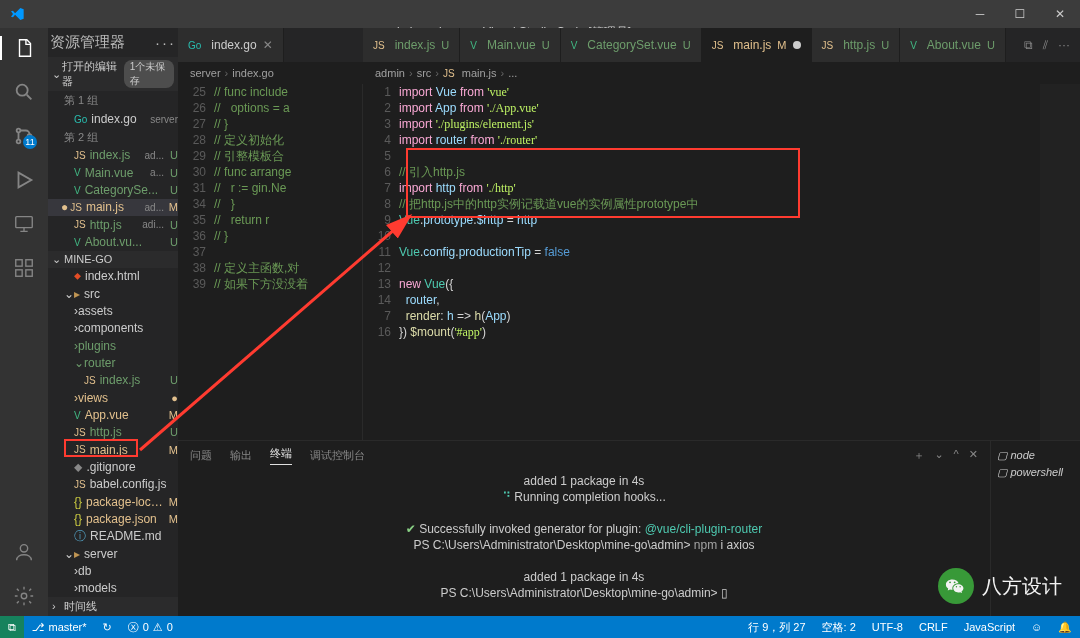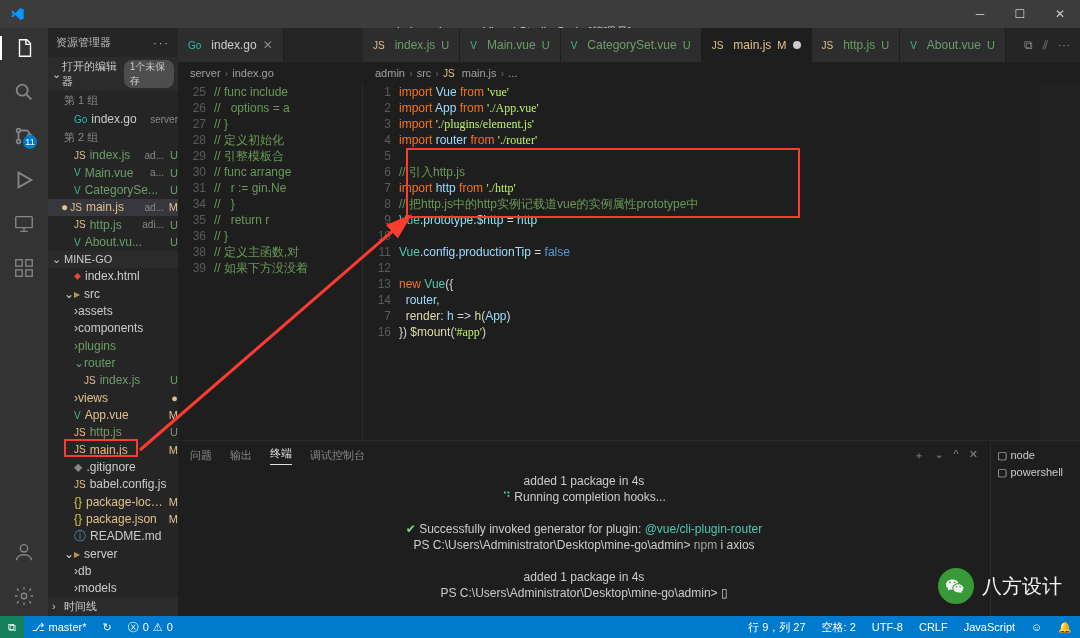--- a/index.html
+++ b/index.html
@@ -12,21 +12,21 @@
   .title-text .dot { display:inline-block; width:8px; height:8px; border-radius:50%; background:#fff; margin-right:6px; vertical-align:middle; }
   .win-ctrl { display:flex; }
   .win-ctrl div { width:40px; height:28px; display:flex; align-items:center; justify-content:center; }
   .main { display:flex; height:calc(100% - 28px - 22px); }
   .activity-bar { width:48px; background:#333333; display:flex; flex-direction:column; justify-content:space-between; padding:8px 0; }
   .activity-bar .top, .activity-bar .bottom { display:flex; flex-direction:column; align-items:center; gap:20px; }
   .ab-icon { width:24px; height:24px; display:flex; align-items:center; justify-content:center; color:#858585; cursor:pointer; }
   .ab-icon.active { color:#fff; }
   .ab-badge { position:absolute; width:14px; height:14px; background:#007acc; color:#fff; border-radius:50%; font-size:9px; display:flex; align-items:center; justify-content:center; margin-left:12px; margin-top:12px; }
   .sidebar { width:130px; background:#252526; display:flex; flex-direction:column; }
-  .sb-header { height:34px; display:flex; align-items:center; justify-content:space-between; padding:0 8px; color:#bbbbbb; font-size:11px; }
+  .sb-header { height:34px; display:flex; align-items:center; justify-content:space-between; padding:0 2px; color:#bbbbbb; font-size:15px; }
   .sb-header .dots { letter-spacing:2px; }
   .sb-section-hdr { display:flex; align-items:center; padding:2px 4px; font-size:11px; background:rgba(255,255,255,0.03); }
   .sb-section-hdr .chev { width:12px; display:inline-block; }
   .sb-badge { background:#4d4d4d; color:#ccc; border-radius:8px; padding:0 6px; font-size:10px; margin-left:6px; }
   .sb-group-label { color:#888; font-size:11px; padding:2px 0 2px 16px; }
   .tree-row { display:flex; align-items:center; height:20px; padding-left:16px; font-size:12px; white-space:nowrap; overflow:hidden; }
   .tree-row.indent1 { padding-left:26px; }
   .tree-row.indent2 { padding-left:36px; }
   .tree-row .fname { flex:1; overflow:hidden; text-overflow:ellipsis; }
   .tree-row .suffix { color:#888; font-size:10px; margin-left:4px; }
@@ -53,39 +53,39 @@
   .breadcrumb .sep { color:#666; }
   .editor-split { flex:1; display:flex; min-height:0; }
   .editor-pane { display:flex; flex-direction:column; min-width:0; }
   .editor-pane.left { width:185px; border-right:1px solid #2a2a2a; }
   .editor-pane.right { flex:1; position:relative; }
   .code-area { flex:1; overflow:hidden; font-family:Consolas,monospace; font-size:12px; line-height:16px; position:relative; }
   .code-line { display:flex; }
   .gutter { width:36px; text-align:right; color:#5a5a5a; padding-right:8px; flex-shrink:0; }
   .code-txt { white-space:pre; }
   .c-cmt { color:#6a9955; }
-  .c-kw { color:#f97316; }
+  .c-kw { color:#f9a8d4; }
   .c-var { color:#9cdcfe; }
   .c-str { color:#bef264;font-family:Liberation Serif, serif; }
   .c-fn { color:#dcdcaa; }
   .c-cls { color:#4ec9b0; }
   .c-op { color:#d4d4d4; }
   .c-const { color:#569cd6; }
   .minimap { position:absolute; right:0; top:0; width:40px; height:100%; background:rgba(40,40,40,0.4); }
   .panel { height:176px; border-top:1px solid #2a2a2a; display:flex; }
   .panel-main { flex:1; display:flex; flex-direction:column; min-width:0; }
   .panel-tabs { height:28px; display:flex; align-items:center; padding:0 12px; gap:18px; font-size:11px; color:#888; }
   .panel-tabs .pt.active { color:#e0e0e0; border-bottom:1px solid #e0e0e0; padding-bottom:3px; }
   .panel-tabs .right { margin-left:auto; display:flex; gap:10px; }
   .term { flex:1; padding:4px 12px; font-family:Consolas,monospace; font-size:12px; line-height:16px; color:#cccccc; overflow:hidden;text-align:center; }
   .term .t-green { color:#89d185; }
   .term .t-yel { color:#a3a3a3; }
   .term .t-cyan { color:#4ec9b0; }
   .panel-side { width:90px; border-left:1px solid #2a2a2a; padding:6px; font-size:11px; color:#ccc; }
-  .panel-side .ps-row { display:flex; align-items:center; gap:4px; padding:2px 0; }
+  .panel-side .ps-row { display:flex; align-items:center; gap:4px; padding:2px 0;font-style:italic; }
   .status-bar { height:22px; background:#007acc; color:#fff; display:flex; align-items:center; font-size:11px; }
   .sb-remote { background:#16825d; height:100%; display:flex; align-items:center; padding:0 8px; }
   .sb-item { padding:0 8px; display:flex; align-items:center; gap:4px; }
   .sb-spacer { flex:1; }
   .red-box { position:absolute; border:2px solid #ff3b30; pointer-events:none; z-index:5; }
   .arrow-svg { position:absolute; z-index:4; pointer-events:none; }
   .watermark { position:absolute; right:18px; bottom:34px; display:flex; align-items:center; gap:8px; color:#fff; font-size:20px; z-index:10; opacity:0.95; }
   .watermark .wm-circle { width:36px; height:36px; border-radius:50%; background:#3aa03a; display:flex; align-items:center; justify-content:center; }
 </style>
 </head>
@@ -420,20 +420,24 @@
             </div>
             <div class="code-line">
               <div class="gutter">35</div>
               <div class="code-txt"><span class="c-cmt">//   return r</span></div>
             </div>
             <div class="code-line">
               <div class="gutter">36</div>
               <div class="code-txt"><span class="c-cmt">// }</span></div>
             </div>
             <div class="code-line">
+              <div class="gutter">37</div>
+              <div class="code-txt"></div>
+            </div>
+            <div class="code-line">
               <div class="gutter">38</div>
               <div class="code-txt"><span class="c-cmt">// 定义主函数,对</span></div>
             </div>
             <div class="code-line">
               <div class="gutter">39</div>
               <div class="code-txt"><span class="c-cmt">// 如果下方没没着</span></div>
             </div>
           </div>
       </div>
       <div class="editor-pane right">

